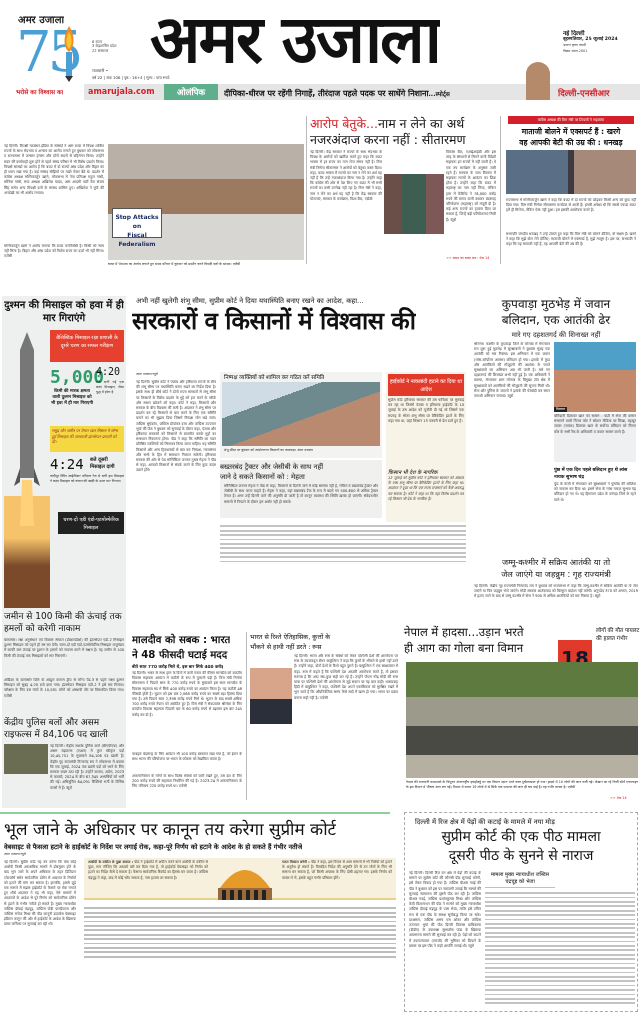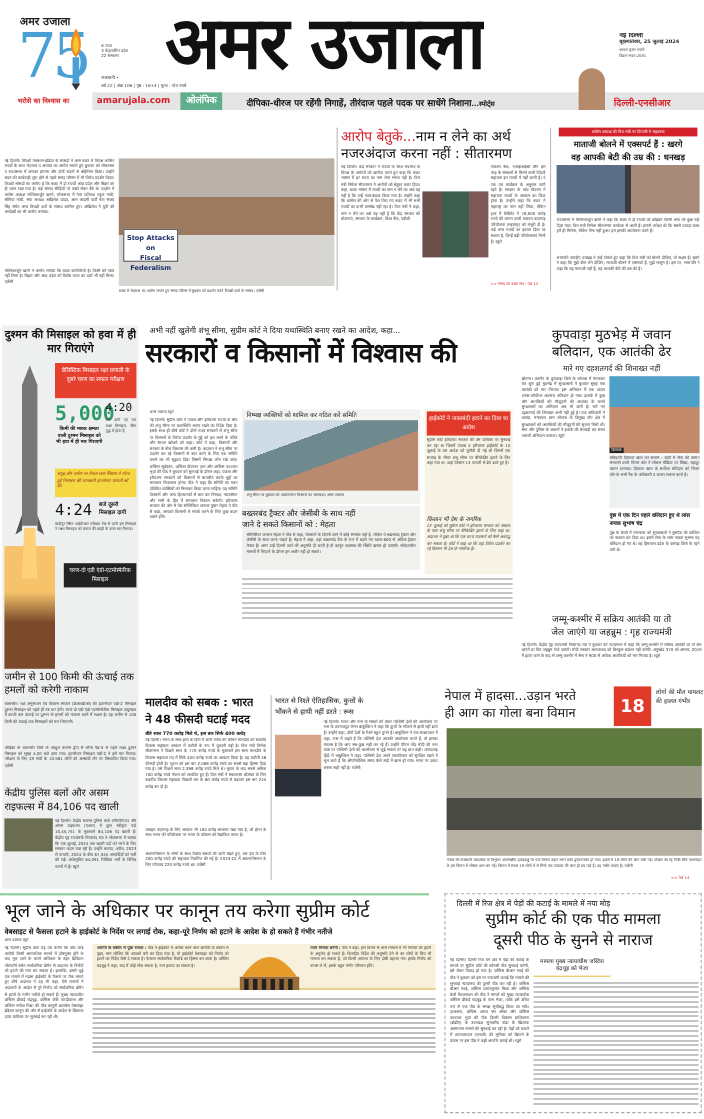--- a/index.html
+++ b/index.html
@@ -41,21 +41,21 @@
   <div class="abs" style="left:563px;top:30px;line-height:6px">
     <div class="hl" style="font-size:6px">नई दिल्ली</div>
     <div class="hl" style="font-size:4.6px;color:#222">बृहस्पतिवार, 25 जुलाई 2024</div>
     <div style="font-size:3.4px;color:#444">श्रावण कृष्ण पंचमी</div>
     <div style="font-size:3.4px;color:#444">विक्रम संवत-2081</div>
   </div>
 </div>
 
 <div class="abs" style="left:84px;top:84px;width:556px;height:16px;background:#e5e5e5">
   <a class="abs hl" style="left:4px;top:3px;font-size:8px;color:#d4202a;text-decoration:none">amarujala.com</a>
-  <div class="abs" style="left:80px;top:0;width:38px;height:16px;background:#5fae8c">
+  <div class="abs" style="left:80px;top:0;width:54px;height:16px;background:#5fae8c">
     <span class="hl" style="display:block;text-align:center;font-size:8.5px;line-height:16px;color:#fff">ओलंपिक</span>
   </div>
   <a class="abs hl" style="left:140px;top:3px;font-size:8px;color:#111;text-decoration:none">
     <span>दीपिका-धीरज पर रहेंगी निगाहें, तीरंदाज पहले पदक पर साधेंगे निशाना</span><span style="font-size:6px">...स्पोर्ट्स</span>
   </a>
   <div class="abs photo" style="left:442px;top:-22px;width:24px;height:38px;border-radius:12px 12px 0 0;background:#b58a6a"></div>
   <a class="abs hl" style="left:474px;top:3px;font-size:8.5px;color:#d4202a;text-decoration:none">दिल्ली-एनसीआर</a>
 </div>
 
 <div class="abs" style="left:0;top:116px;width:304px;height:154px">
@@ -194,21 +194,21 @@
   </div>
   <div class="abs photo" style="left:0;top:36px;width:42px;height:56px;background:linear-gradient(#d9a58a 0 55%,#2a2f3a 55%)"></div>
   <div class="abs txt" style="left:44px;top:22px;width:104px;height:144px">नई दिल्ली। भारत और रूस के संबंधों को लेकर पश्चिमी देशों की आलोचना पर रूस के उपराजदूत रोमन बाबुश्किन ने कहा कि कुत्तों के भौंकने से हाथी नहीं डरते हैं। उन्होंने कहा, दोनों देशों के रिश्ते बहुत पुराने हैं। बाबुश्किन ने एक साक्षात्कार में कहा, रूस में कहते हैं कि पश्चिमी देश आपकी आलोचना करते हैं, तो इसका मतलब है कि आप सब-कुछ सही कर रहे हैं। उन्होंने पीएम नरेंद्र मोदी की रूस यात्रा पर पश्चिमी देशों की आलोचना से जुड़े सवाल पर यह बात कही। धाराप्रवाह हिंदी में बाबुश्किन ने कहा, पश्चिमी देश अपने एकाधिकार को सुरक्षित रखने में भूल जाते हैं कि औपनिवेशिक समय कैसे सदी में खत्म हो गया। भारत पर दबाव बनाना सही नहीं है। एजेंसी</div>
 </div>
 
 <div class="abs" style="left:404px;top:624px;width:236px;height:184px">
   <div class="abs hl" style="left:0;top:0;font-size:11.5px;line-height:16px;font-weight:normal">
     <div>नेपाल में हादसा...उड़ान भरते</div>
     <div>ही आग का गोला बना विमान</div>
   </div>
-  <div class="abs" style="left:154px;top:0;width:34px;height:36px;background:#e23a2a;color:#ffffff;font-size:16px;font-weight:bold;text-align:center;line-height:36px">18</div>
+  <div class="abs" style="left:154px;top:16px;width:34px;height:36px;background:#e23a2a;color:#0f172a;font-size:20px;font-weight:bold;text-align:center;line-height:36px">18</div>
   <div class="abs hl" style="left:192px;top:2px;width:44px;font-size:5.6px;line-height:8px;white-space:normal;font-weight:normal">लोगों की मौत पायलट की हालत गंभीर</div>
   <div class="abs photo" style="left:2px;top:38px;width:232px;height:116px;background:linear-gradient(#5e7a3e 0 30%,#9c9a8a 30% 55%,#4a4a44 55% 80%,#b5b0a2 80%)"></div>
   <div class="abs txt" style="left:2px;top:156px;width:232px;height:16px;font-size:3.4px;line-height:5px">नेपाल की राजधानी काठमांडो के त्रिभुवन अंतरराष्ट्रीय हवाईअड्डे पर एक विमान उड़ान भरते वक्त दुर्घटनाग्रस्त हो गया। हादसे में 18 लोगों की जान चली गई। पोखरा जा रहे निजी सौर्य एयरलाइन के इस विमान में भीषण आग लग गई। विमान में सवार 19 लोगों में से सिर्फ एक पायलट की जान ही बच पाई है। वह गंभीर घायल है। एजेंसी</div>
   <a class="abs cap red" style="left:206px;top:172px;text-decoration:none">&gt;&gt; पेज 14</a>
 </div>
 
 <div class="abs" style="left:0;top:812px;width:390px;height:2px;background:#8fcf9a"></div>
 
 <div class="abs" style="left:0;top:816px;width:396px;height:200px">
   <div class="abs hl" style="left:4px;top:2px;font-size:17px;line-height:22px;font-weight:normal">भूल जाने के अधिकार पर कानून तय करेगा सुप्रीम कोर्ट</div>

